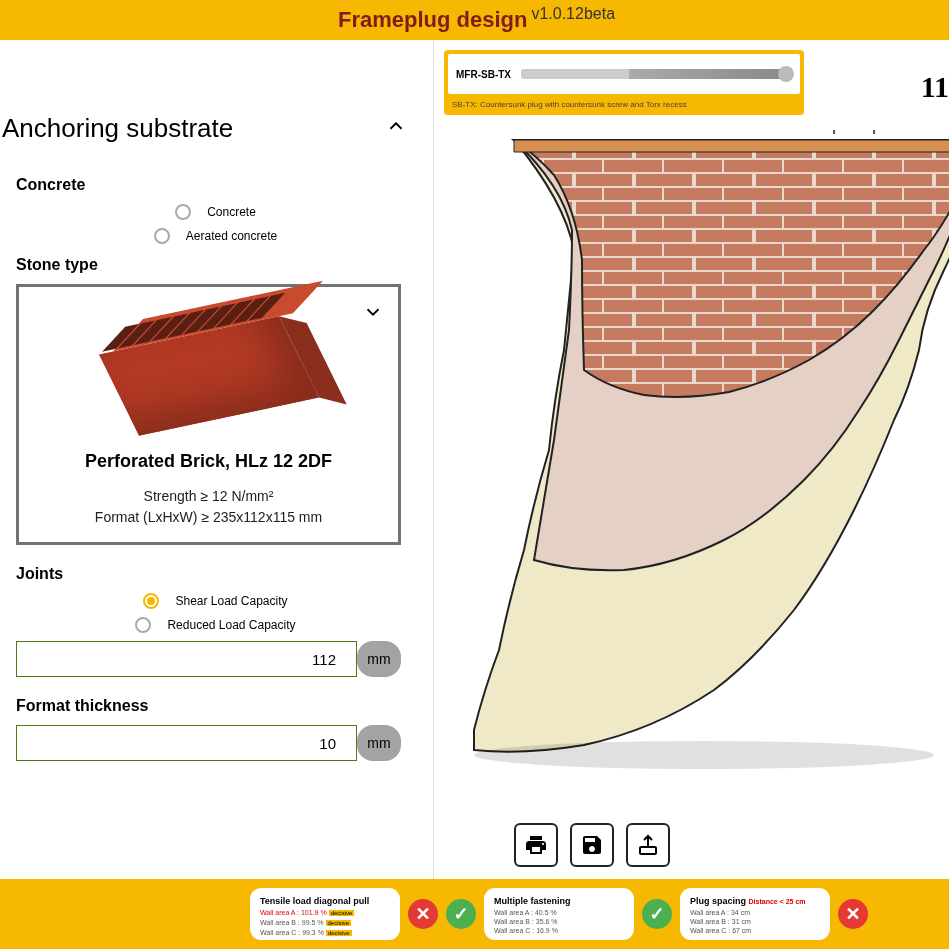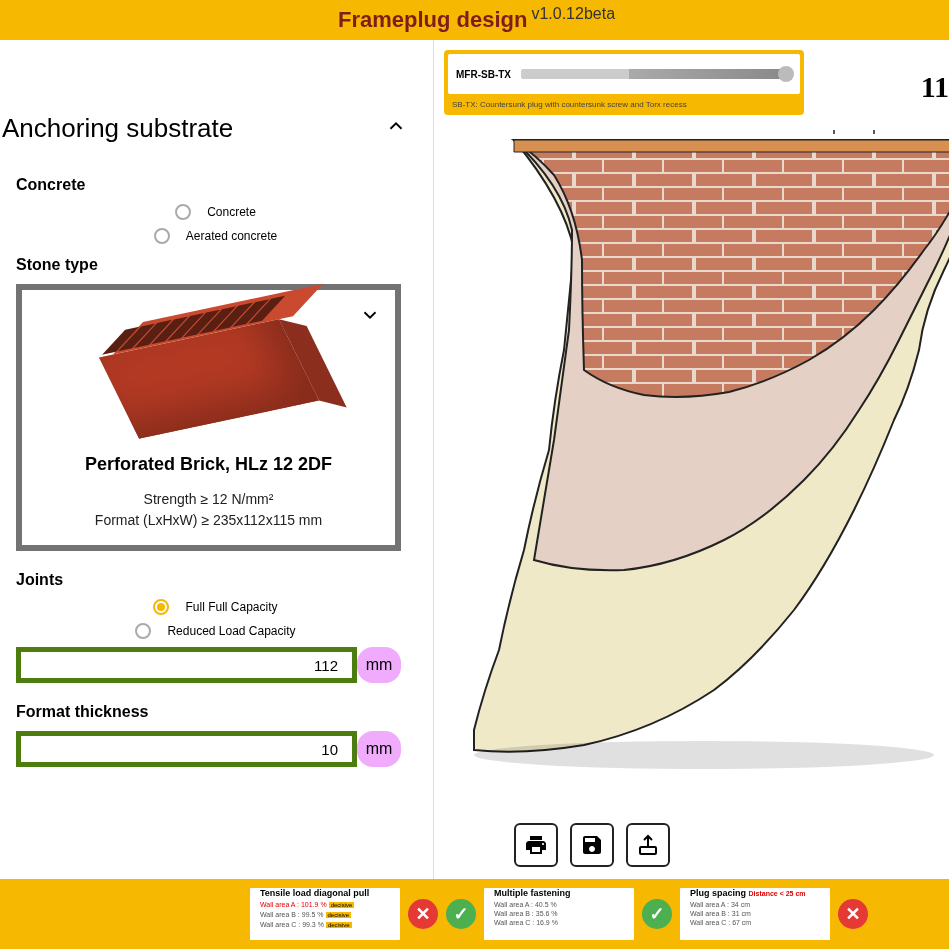--- a/index.html
+++ b/index.html
@@ -15,53 +15,53 @@
 .section-head { display: flex; justify-content: space-between; align-items: center; font-size: 26px; font-weight: 400; padding: 30px 8px 20px 0; cursor: pointer; margin-top: 43px; }
 .section-head .chev { font-size: 20px; }
 
 .label { font-weight: 700; font-size: 16px; margin: 12px 0 10px 14px; }
 .radios { margin-left: 14px; }
 .radio-row { display: flex; align-items: center; margin-bottom: 8px; font-size: 12px; cursor: pointer; justify-content: center; }
 .radio { width: 16px; height: 16px; border-radius: 50%; border: 2px solid #aaa; margin-right: 16px; position: relative; flex-shrink: 0; }
 .radio.sel { border-color: #f6b800; }
 .radio.sel::after { content: ''; position: absolute; width: 8px; height: 8px; background: #f6b800; border-radius: 50%; top: 2px; left: 2px; }
 
-.stone-card { margin: 10px 14px 20px 14px; border: 6px solid #737373; padding: 14px; position: relative; text-align: center; cursor: pointer; }
+.stone-card { margin: 10px 14px 20px 14px; border: 3px solid #737373; padding: 14px; position: relative; text-align: center; cursor: pointer; }
 .stone-card .chev-down { position: absolute; right: 14px; top: 14px; font-size: 22px; }
 .brick-img { width: 200px; height: 120px; margin: 10px auto 20px; position: relative; }
 .brick3d { width: 180px; height: 90px; background: #b43a24; transform: skewY(-12deg) skewX(24deg); position: absolute; top: 20px; left: 10px; box-shadow: inset -20px -20px 40px rgba(0,0,0,0.25); }
 .brick3d::before { content: ''; position: absolute; top: -26px; left: 14px; width: 180px; height: 26px; background: #c94a2e; transform: skewX(-58deg); transform-origin: bottom left; }
 .brick3d::after { content: ''; position: absolute; top: 0; right: -22px; width: 22px; height: 90px; background: #8b2e1d; transform: skewY(30deg); transform-origin: top left; }
 .holes { position: absolute; top: -22px; left: 20px; width: 160px; height: 20px; display: flex; gap: 2px; transform: skewX(-58deg); }
 .holes span { flex: 1; background: #5a1f13; }
 .stone-name { font-weight: 700; font-size: 18px; margin-bottom: 14px; }
 .stone-details { font-size: 14px; line-height: 1.5; color: #222; }
 
 .input-row { display: flex; margin: 8px 14px 20px 14px; }
-.input-row input { flex: 1; border: 5px solid #4d7c0f; height: 36px; text-align: right; padding-right: 14px; font-size: 15px; }
-.input-row .unit { width: 44px; background: #f0abfc; display: flex; align-items: center; justify-content: center; font-size: 16px; font-weight: 500; border-radius: 16px; }
+.input-row input { flex: 1; border: 1px solid #4d7c0f; height: 36px; text-align: right; padding-right: 20px; font-size: 15px; }
+.input-row .unit { width: 44px; background: #a3a3a3; display: flex; align-items: center; justify-content: center; font-size: 14px; font-weight: 500; border-radius: 16px; }
 
 .canvas { flex: 1; position: relative; background: #fff; overflow: hidden; }
 .product-chip { position: absolute; top: 10px; left: 10px; width: 360px; background: #f6b800; border-radius: 4px; padding-bottom: 4px; font-size: 8px; }
 .product-chip .inner { background: #fff; margin: 4px; border-radius: 2px; height: 40px; display: flex; align-items: center; padding: 4px 8px; gap: 10px; }
 .product-chip .name { font-weight: 700; font-size: 10px; }
 .product-chip .sub { padding: 2px 8px; color: #444; }
 .screw { flex: 1; height: 10px; background: linear-gradient(90deg, #ccc 0%, #ccc 40%, #aaa 40%, #888 100%); border-radius: 2px; position: relative; }
 .screw::after { content: ''; position: absolute; right: -2px; top: -3px; width: 16px; height: 16px; background: #bbb; border-radius: 50%; }
 
 .right-num { position: absolute; top: 30px; right: 0; font-size: 30px; font-weight: 700; font-family: Liberation Serif, serif; }
 
 .wall-shape { position: absolute; top: 90px; left: 20px; width: 510px; height: 640px; }
 
 .action-btns { position: absolute; bottom: 12px; left: 80px; display: flex; gap: 12px; }
 .abtn { width: 44px; height: 44px; border: 2px solid #222; border-radius: 6px; display: flex; align-items: center; justify-content: center; background: #fff; cursor: pointer; }
 .abtn svg { width: 24px; height: 24px; }
 
 .footer { background: #f6b800; height: 70px; display: flex; align-items: center; padding-left: 250px; gap: 8px; font-size: 8px; }
-.fcard { background: #fff; border-radius: 1px; padding: 0 10px; width: 150px; height: 52px; display: flex; flex-direction: column; justify-content: flex-start; position: relative; }
+.fcard { background: #fff; border-radius: 11px; padding: 8px 10px; width: 150px; height: 52px; display: flex; flex-direction: column; justify-content: flex-start; position: relative; }
 .fcard .ftitle { font-weight: 700; font-size: 9px; margin-bottom: 2px; }
 .fcard .fline { font-size: 7px; color: #555; line-height: 1.3; }
 .fcard .warn { color: #d00; font-size: 7px; }
 .fcard .dec { background: #f6b800; color: #000; font-size: 6px; padding: 0 2px; }
 .ficon { width: 30px; height: 30px; border-radius: 50%; display: flex; align-items: center; justify-content: center; color: #fff; font-size: 18px; font-weight: 700; align-self: center; }
 .ficon.ok { background: #4caf50; }
 .ficon.bad { background: #e53935; }
 </style>
 </head>
 <body>
@@ -122,21 +122,21 @@
       <div class="stone-details">
         <div>Strength ≥ 12 N/mm²</div>
         <div>Format (LxHxW) ≥ 235x112x115 mm</div>
       </div>
     </div>
 
     <div class="label">Joints</div>
     <div class="radios">
       <div class="radio-row">
           <span class="radio sel"></span>
-          <span>Full Full Capacity</span>
+          <span>Shear Load Capacity</span>
         </div>
       <div class="radio-row">
           <span class="radio"></span>
           <span>Reduced Load Capacity</span>
         </div>
     </div>
 
     <div class="input-row">
       <input type="text" value="112" style="">
       <div class="unit">mm</div>

